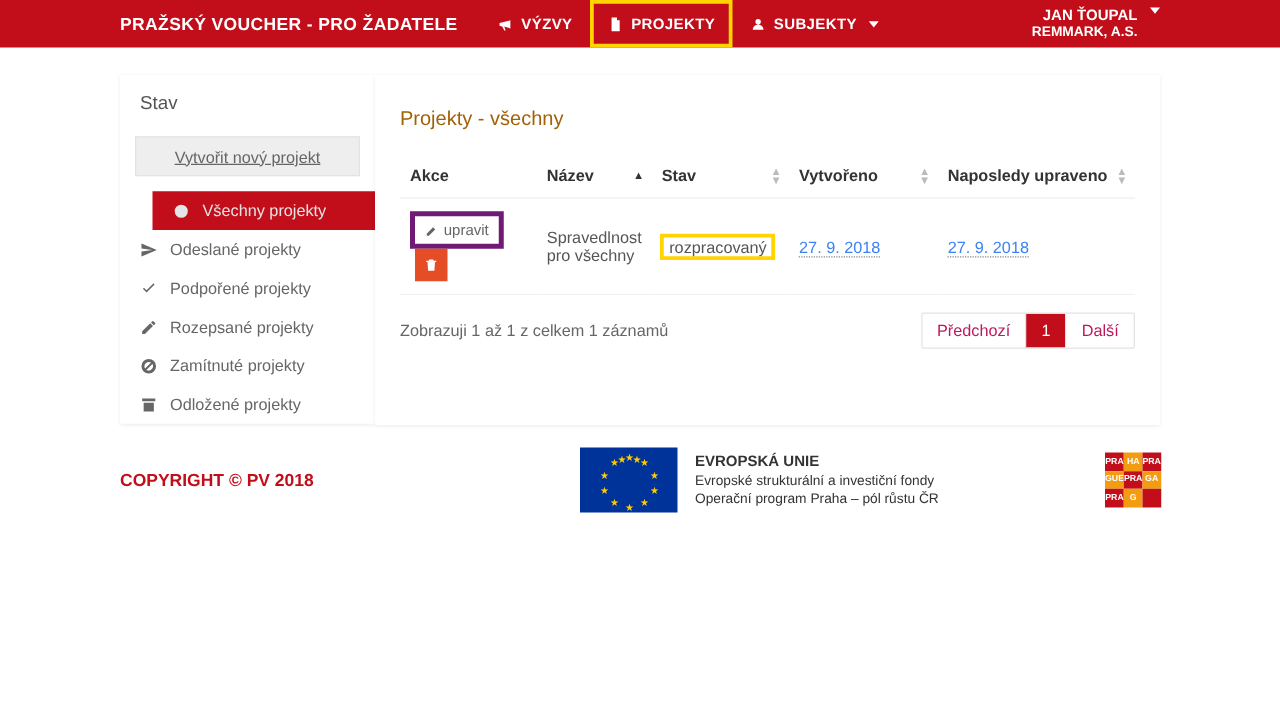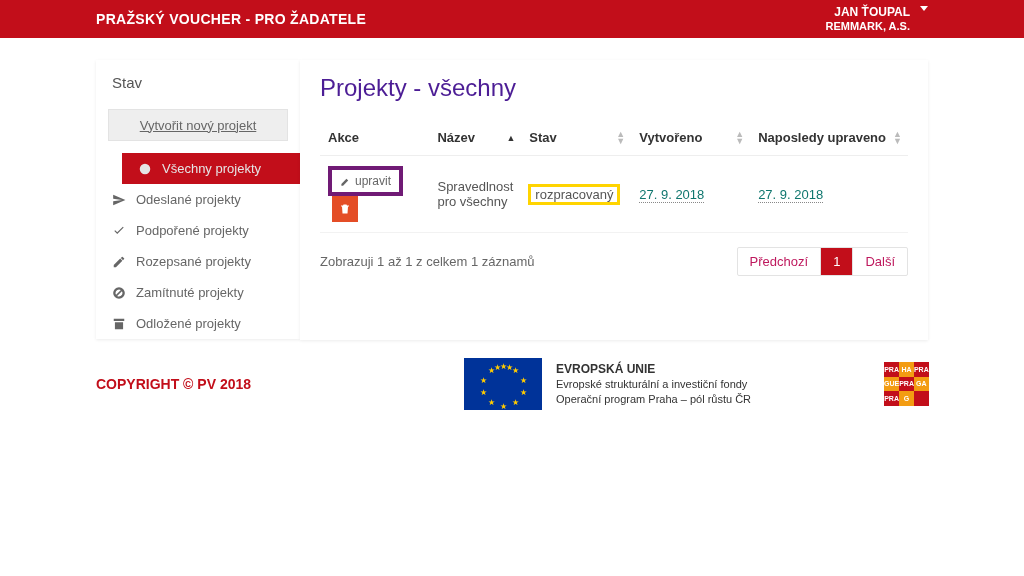--- a/index.html
+++ b/index.html
@@ -20,33 +20,33 @@
   
   .page { display:flex; gap:0; padding:0 96px; margin-top:22px; align-items:flex-start; }
   .sidebar { width:204px; background:#fff; box-shadow:0 1px 3px rgba(0,0,0,.08); }
   .sidebar h3 { font-size:15px; font-weight:400; color:#555; padding:14px 16px 18px; }
   .new-btn { margin:0 12px 12px; background:#eee; border:1px solid #e3e3e3; height:32px; display:flex; align-items:center; justify-content:center; color:#666; font-size:13px; cursor:pointer;text-decoration:underline; }
   .menu-item { display:flex; align-items:center; gap:10px; padding:8px 16px; color:#666; font-size:13px; cursor:pointer; }
   .menu-item.active { background:#c20e1a; color:#e5e5e5;margin-left:26px; }
   .menu-item svg { width:14px; height:14px; fill:currentColor; flex:0 0 14px; }
 
   .content { flex:1; background:#fff; padding:14px 20px 24px; box-shadow:0 1px 3px rgba(0,0,0,.08); min-height:280px; }
-  .page-title { font-size:24px; font-weight:300; color:#4c1d95; margin-bottom:18px; }
+  .page-title { font-size:16px; font-weight:300; color:#a16207; margin-bottom:18px;margin-top:13px; }
 
   table.grid { width:100%; border-collapse:collapse; }
   table.grid th { text-align:left; font-weight:700; color:#333; font-size:13px; padding:10px 8px; border-bottom:1px solid #eee; position:relative; }
   table.grid td { padding:10px 8px; border-bottom:1px solid #f2f2f2; color:#555; font-size:13px; }
   .sort-ind { position:absolute; right:6px; top:50%; transform:translateY(-50%); font-size:9px; color:#bbb; line-height:7px; }
   .sort-ind .up.on { color:#333; }
   .edit-btn { display:inline-flex; align-items:center; gap:4px; border:4px solid #701a75; background:#fff; padding:4px 8px; font-size:12px; color:#666; cursor:pointer; }
   .edit-btn svg{width:11px;height:11px;fill:#666;}
   .del-btn { display:inline-flex; align-items:center; justify-content:center; width:26px; height:26px; background:#e44d26; border:none; cursor:pointer; margin-left:4px; }
   .del-btn svg{width:12px;height:12px;fill:#fff;}
   .status-cell { outline:3px solid #ffd400; outline-offset:-2px; display:inline-block; padding:2px 6px; }
-  td a.datelink { color:#0f766e; text-decoration:none; border-bottom:1px dotted #888; }
+  td a.datelink { color:#3b82f6; text-decoration:none; border-bottom:1px dotted #888; }
 
   .table-footer { display:flex; align-items:center; margin-top:14px; }
   .table-footer .info { color:#666; font-size:13px; }
   .pager { margin-left:auto; display:flex; border:1px solid #e3e3e3; border-radius:2px; overflow:hidden; }
   .pager span { padding:6px 12px; font-size:13px; color:#be185d; cursor:pointer; }
   .pager span.cur { background:#c20e1a; color:#fff; }
   .pager span + span { border-left:1px solid #e3e3e3; }
 
   
   .footer { display:flex; align-items:center; padding:18px 96px 30px; gap:40px; }
@@ -59,20 +59,41 @@
   .prg { width:44px; height:44px; display:grid; grid-template-columns:repeat(3,1fr); grid-template-rows:repeat(3,1fr); }
   .prg span{ display:flex; align-items:center; justify-content:center; font-size:7px; font-weight:700; color:#fff;}
   .prg span:nth-child(odd){background:#c20e1a;}
   .prg span:nth-child(even){background:#f39c12;}
 </style>
 </head>
 <body>
 
 <div class="topbar">
   <div class="brand">PRAŽSKÝ VOUCHER - PRO ŽADATELE</div>
+  <nav class="nav">
+    <a href="#">
+      <svg viewBox="0 0 24 24">
+          <path d="M3 10v4l4 1 3 6h2l-2-6 9 3V6L3 10z"></path>
+        </svg>
+      <span>VÝZVY</span>
+    </a>
+    <a href="#" class="active">
+      <svg viewBox="0 0 24 24">
+          <path d="M6 2h8l4 4v16H6V2zm8 0v4h4"></path>
+        </svg>
+      <span>PROJEKTY</span>
+    </a>
+    <a href="#">
+      <svg viewBox="0 0 24 24">
+          <path d="M12 12a4 4 0 100-8 4 4 0 000 8zm-8 8a8 8 0 0116 0H4z"></path>
+        </svg>
+      <span>SUBJEKTY</span>
+      <span class="caret-down"></span>
+    </a>
+  </nav>
   <div class="user">
     <div class="user-names">
       <div>JAN ŤOUPAL</div>
       <div class="user-sub">REMMARK, A.S.</div>
     </div>
     <span class="caret-down"></span>
   </div>
 </div>
 
 <div class="page">

